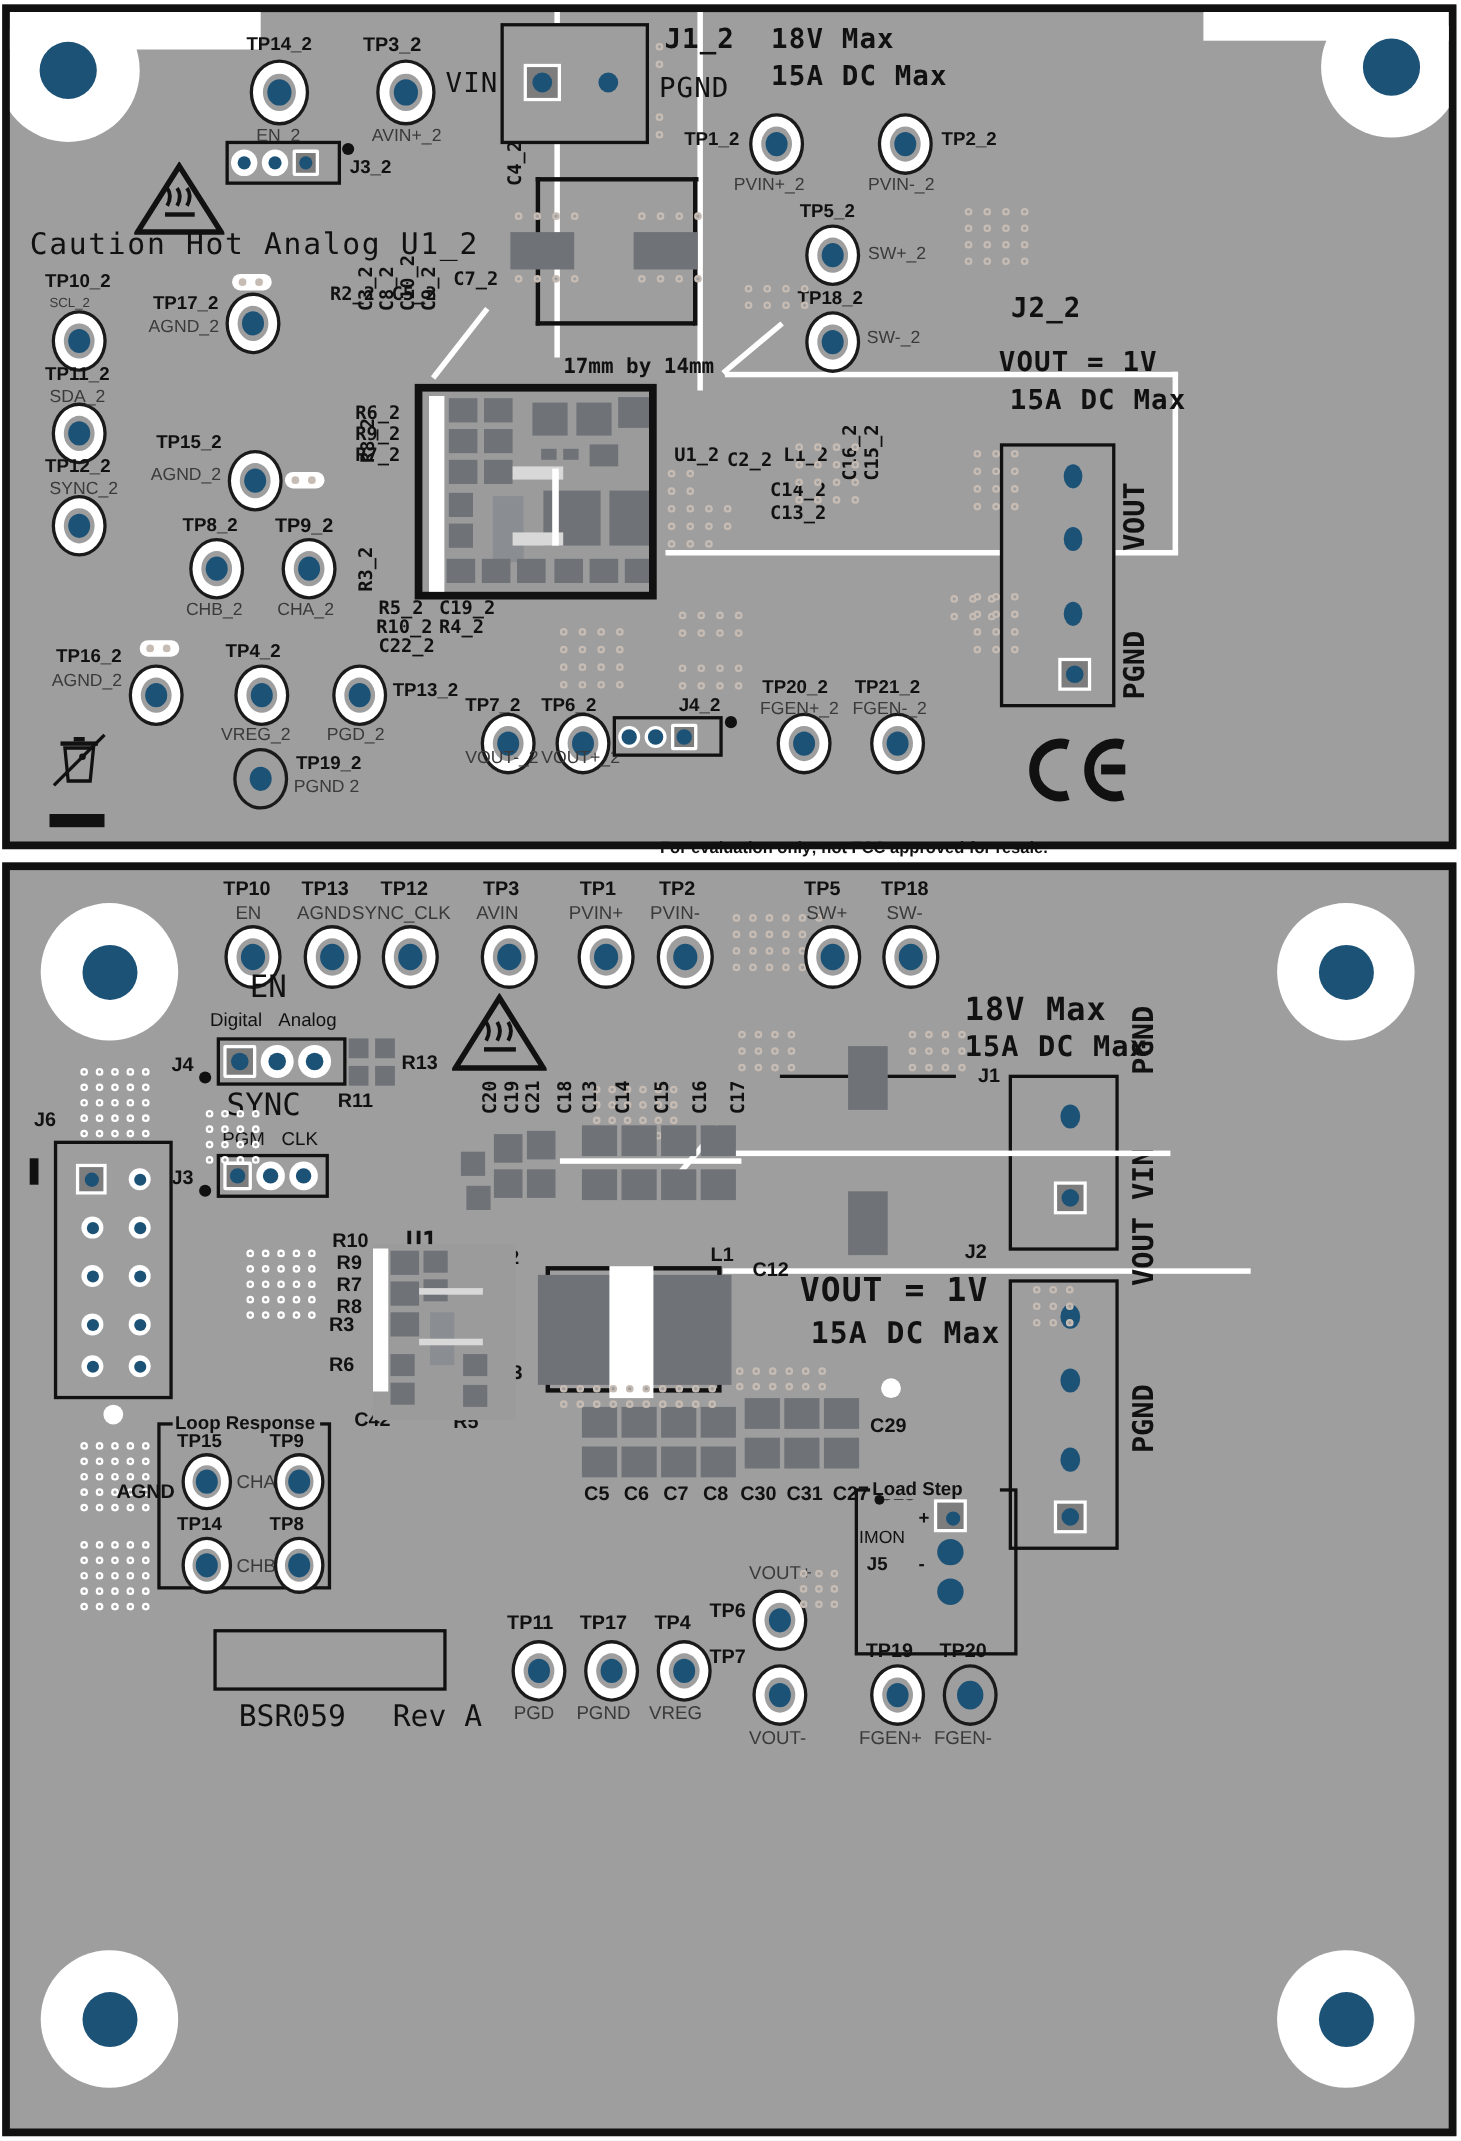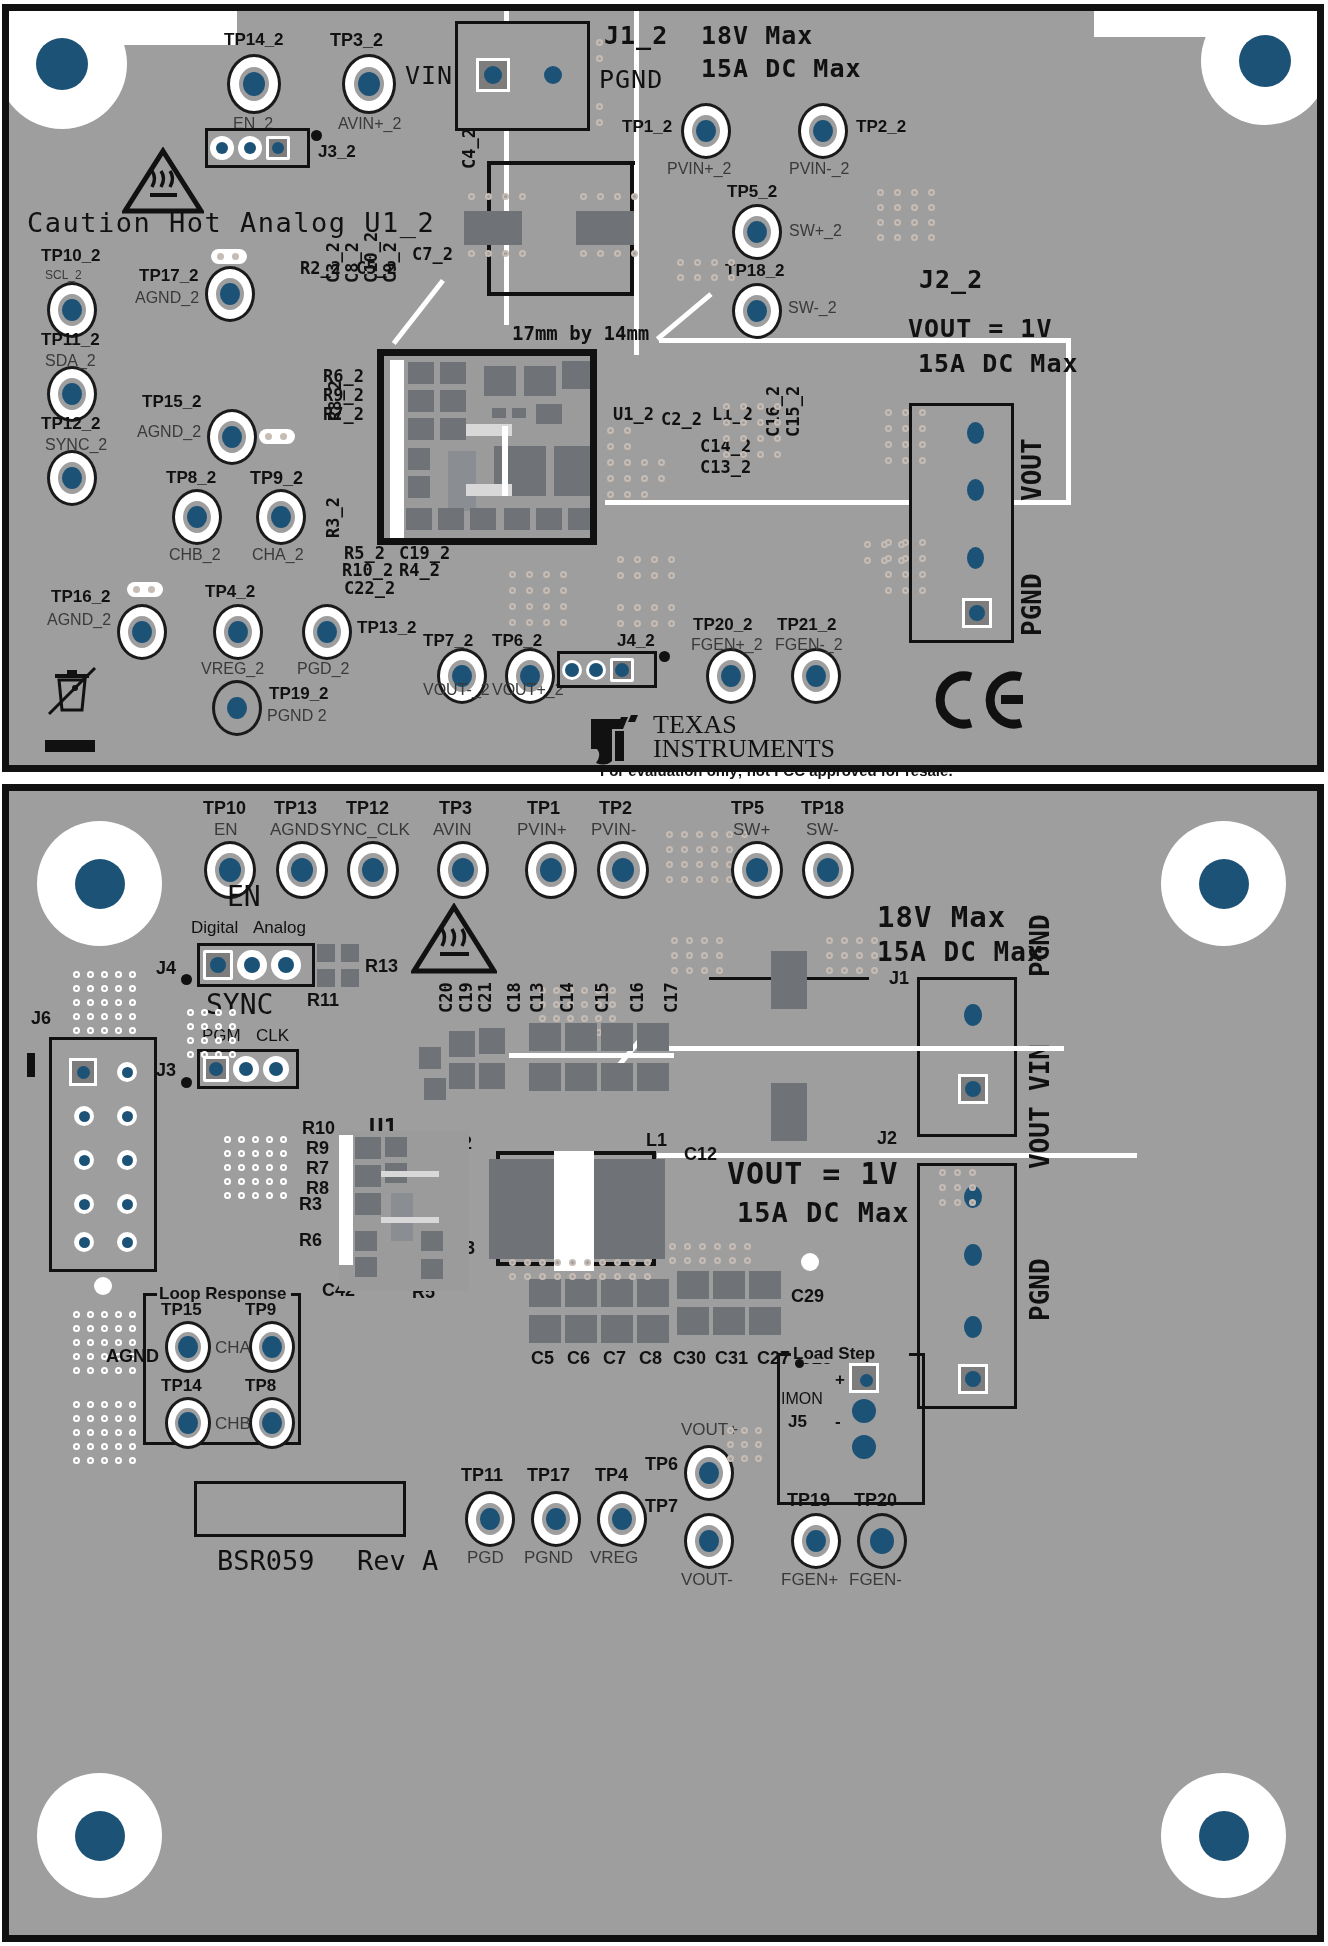--- a/index.html
+++ b/index.html
@@ -651,32 +651,20 @@
 
     <svg class="svgicon" style="left:36px; top:655px;" width="58" height="56" viewBox="0 0 58 56">
       <path d="M14 14 h26 l-3 30 h-20 z" fill="none" stroke="#111" stroke-width="3"></path>
       <rect x="10" y="8" width="34" height="4" fill="#111"></rect>
       <path d="M22 4 h10 v4 h-10 z" fill="#111"></path>
       <line x1="4" y1="48" x2="50" y2="2" stroke="#111" stroke-width="3"></line>
       <circle cx="30" cy="22" r="3" fill="#111"></circle>
     </svg>
     <div class="trace-k" style="left:36px;top:729px;width:50px;height:12px;"></div>
 
-    <div class="ti" style="left:578px; top:702px;">
-      <svg width="60" height="56" viewBox="0 0 60 56" style="margin-right:6px;">
-        <path d="M4 6 h30 v10 h-9 v32 q-6 6 -16 2 q6 -8 1 -14 h-6 z" fill="#111"></path>
-        <path d="M34 4 l7 0 l-5 12 l-7 0 z" fill="#111"></path>
-        <path d="M44 2 l7 0 l-3 7 l-7 0 z" fill="#111"></path>
-        <path d="M28 18 h9 v30 h-9 z" fill="#111"></path>
-      </svg>
-      <div class="tname">
-        <div class="l1">TEXAS</div>
-        <div class="l2">INSTRUMENTS</div>
-      </div>
-    </div>
   </div>
 
   <div class="fcc" style="left:600px; top:762px;">For evaluation only; not FCC approved for resale.</div>
 
   <div class="board" id="board-bottom">
 
     <div class="mhole" style="left:28px; top:30px; width:125px; height:125px;">
       <i style="width:50px;height:50px;"></i>
     </div>
     <div class="mhole" style="left:1152px; top:30px; width:125px; height:125px;">

